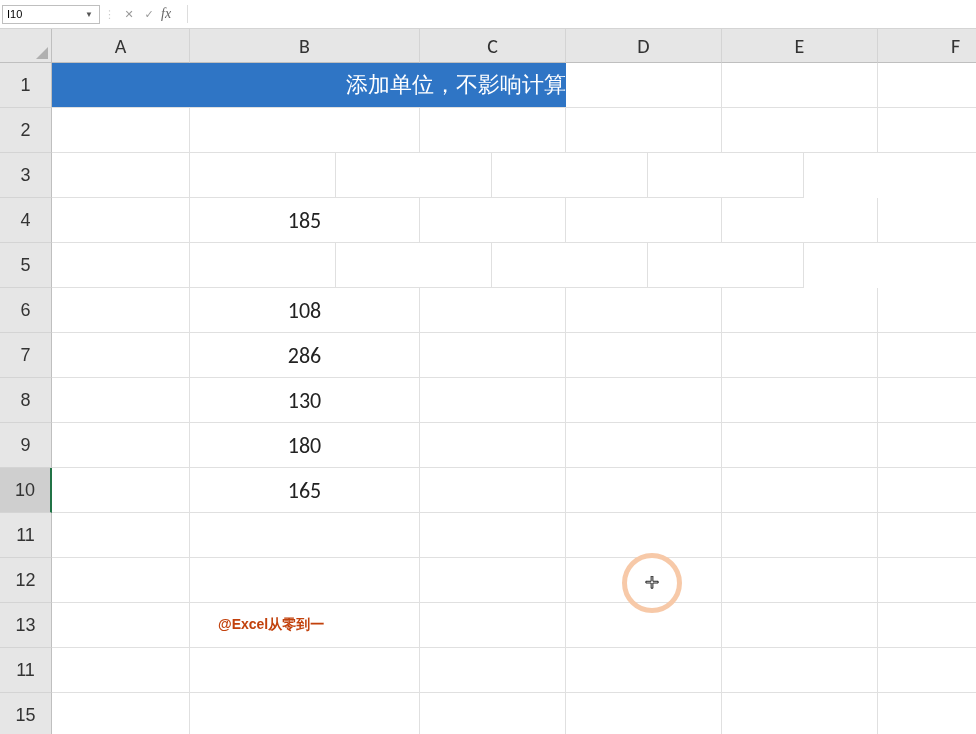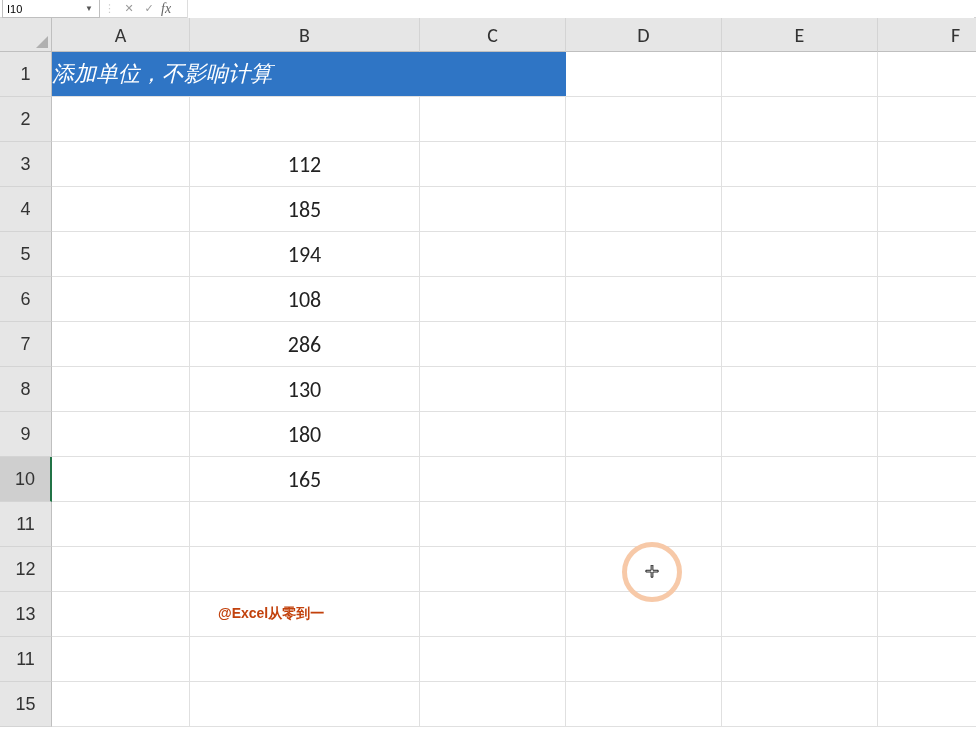--- a/index.html
+++ b/index.html
@@ -9,21 +9,21 @@
       background: #fff;
       overflow: hidden;
       width: 976px;
       height: 734px;
     }
     
     
     .formula-row {
       display: flex;
       align-items: center;
-      height: 18px;
+      height: 29px;
       border-bottom: 1px solid #d4d4d4;
       background: #fff;
       padding: 1px 2px;
       justify-content: flex-end;
     }
     .name-box {
       width: 98px;
       height: 19px;
       border: 1px solid #bfbfbf;
       background: #fff;
@@ -170,25 +170,24 @@
     .merged-header {
       position: absolute;
       left: 0;
       top: 0;
       width: 514px;
       height: 45px;
       background: #2f75c5;
       color: #fff;
       display: flex;
       align-items: center;
-      justify-content: flex-start;
+      justify-content: flex-end;
       font-size: 22px;
       font-family: "Microsoft YaHei", Arial, sans-serif;
       border-bottom: 1px solid #e0e0e0;
-      font-style: italic;
     }
     
     .val-cell {
       justify-content: center;
       font-family: "Microsoft YaHei", Calibri, Arial, sans-serif;
       color: #222;
     }
     
     .watermark {
       color: #c2410c;
@@ -276,37 +275,35 @@
         <div class="row">
           <div class="cell col-A"></div>
           <div class="cell col-B"></div>
           <div class="cell col-C"></div>
           <div class="cell col-D"></div>
           <div class="cell col-E"></div>
           <div class="cell col-F"></div>
         </div>
         <div class="row">
           <div class="cell col-A"></div>
-          <div class="cell col-B val-cell">112</div>
           <div class="cell col-C"></div>
           <div class="cell col-D"></div>
           <div class="cell col-E"></div>
           <div class="cell col-F"></div>
         </div>
         <div class="row">
           <div class="cell col-A"></div>
           <div class="cell col-B val-cell">185</div>
           <div class="cell col-C"></div>
           <div class="cell col-D"></div>
           <div class="cell col-E"></div>
           <div class="cell col-F"></div>
         </div>
         <div class="row">
           <div class="cell col-A"></div>
-          <div class="cell col-B val-cell">194</div>
           <div class="cell col-C"></div>
           <div class="cell col-D"></div>
           <div class="cell col-E"></div>
           <div class="cell col-F"></div>
         </div>
         <div class="row">
           <div class="cell col-A"></div>
           <div class="cell col-B val-cell">108</div>
           <div class="cell col-C"></div>
           <div class="cell col-D"></div>

